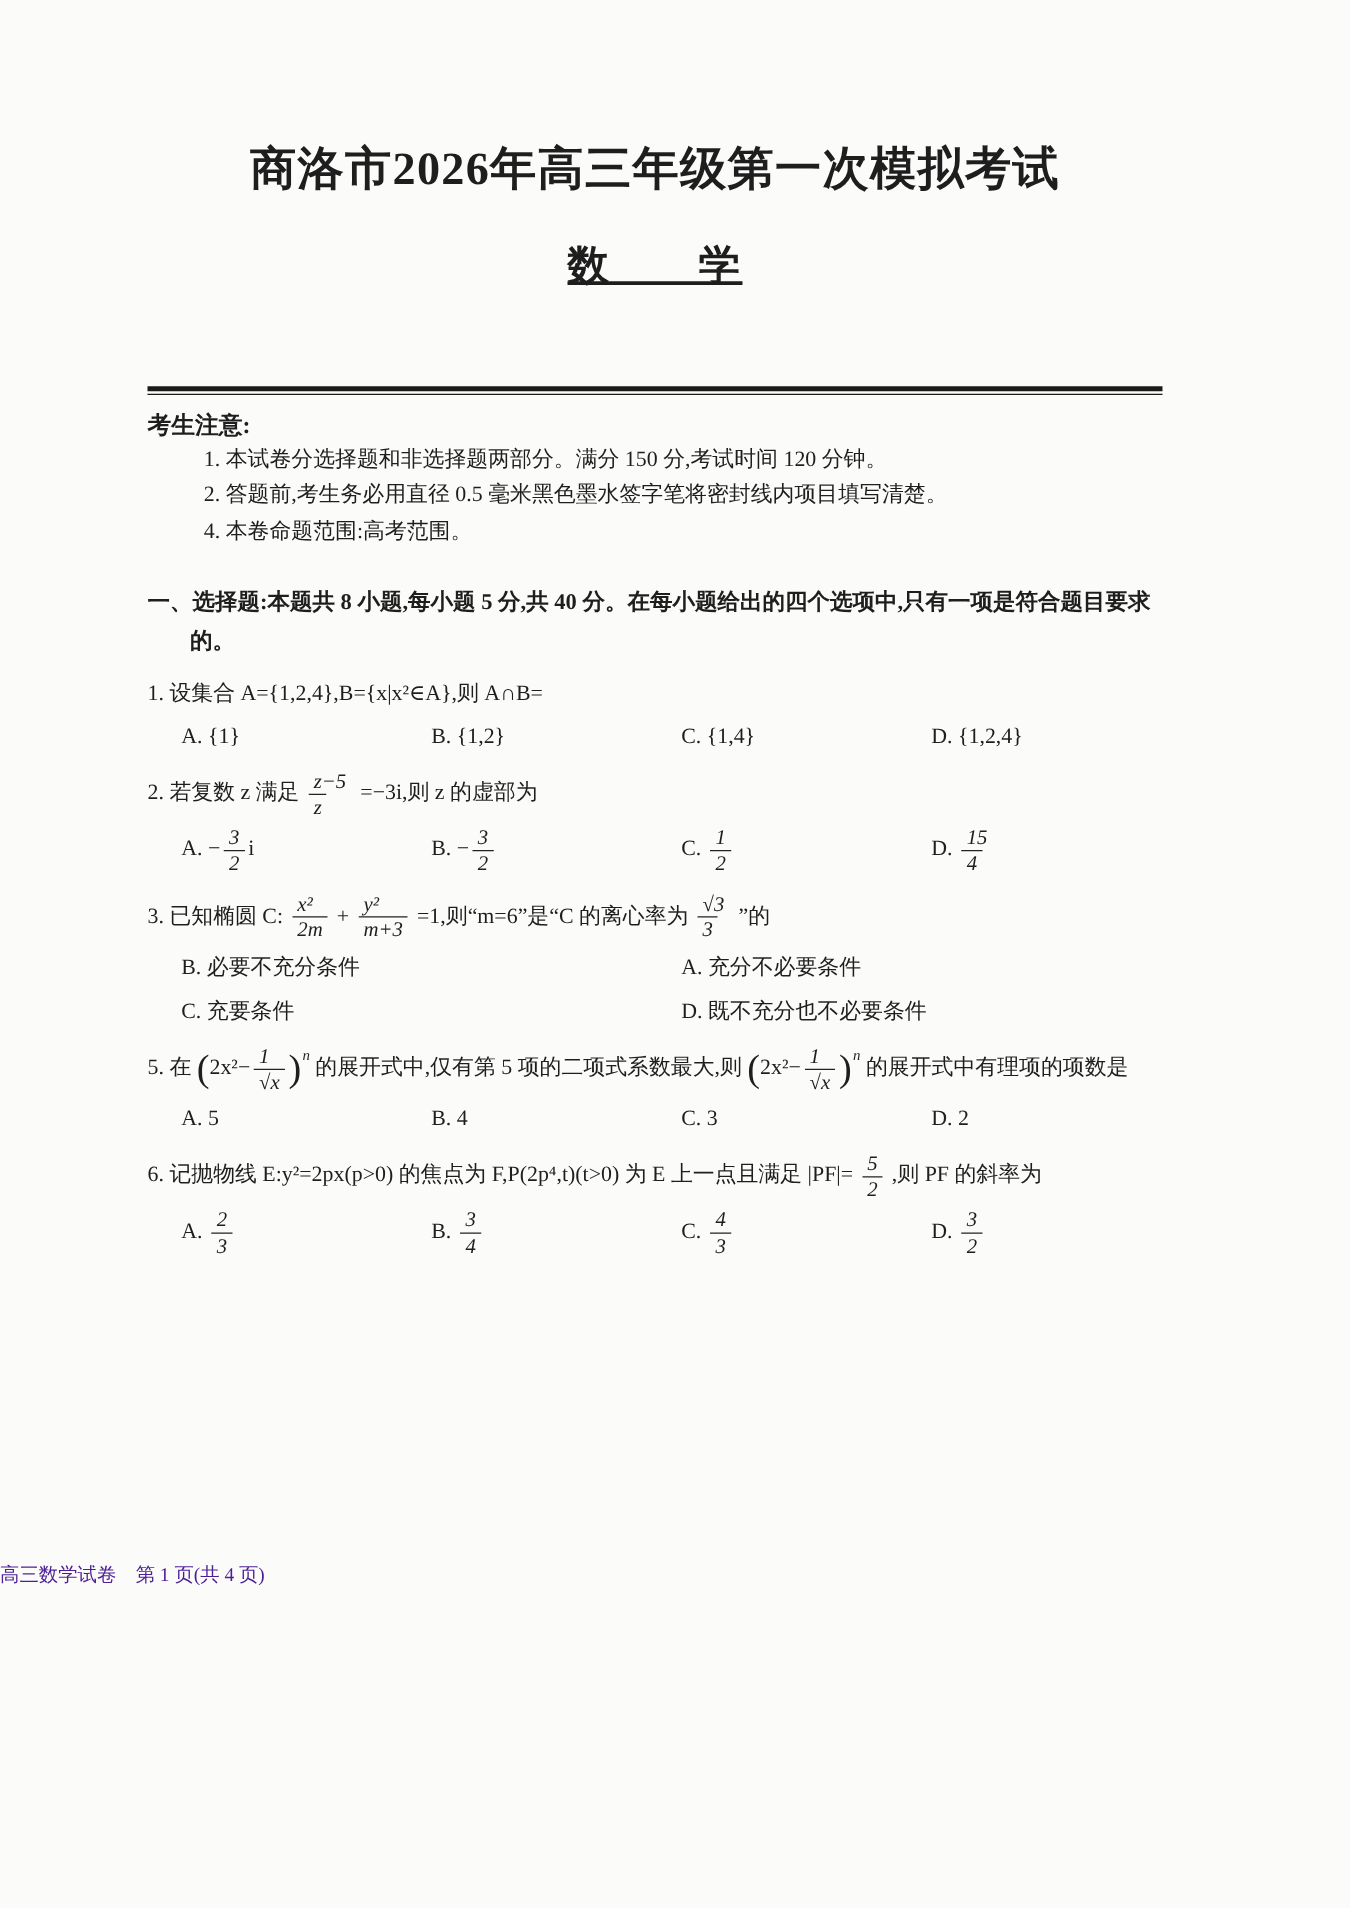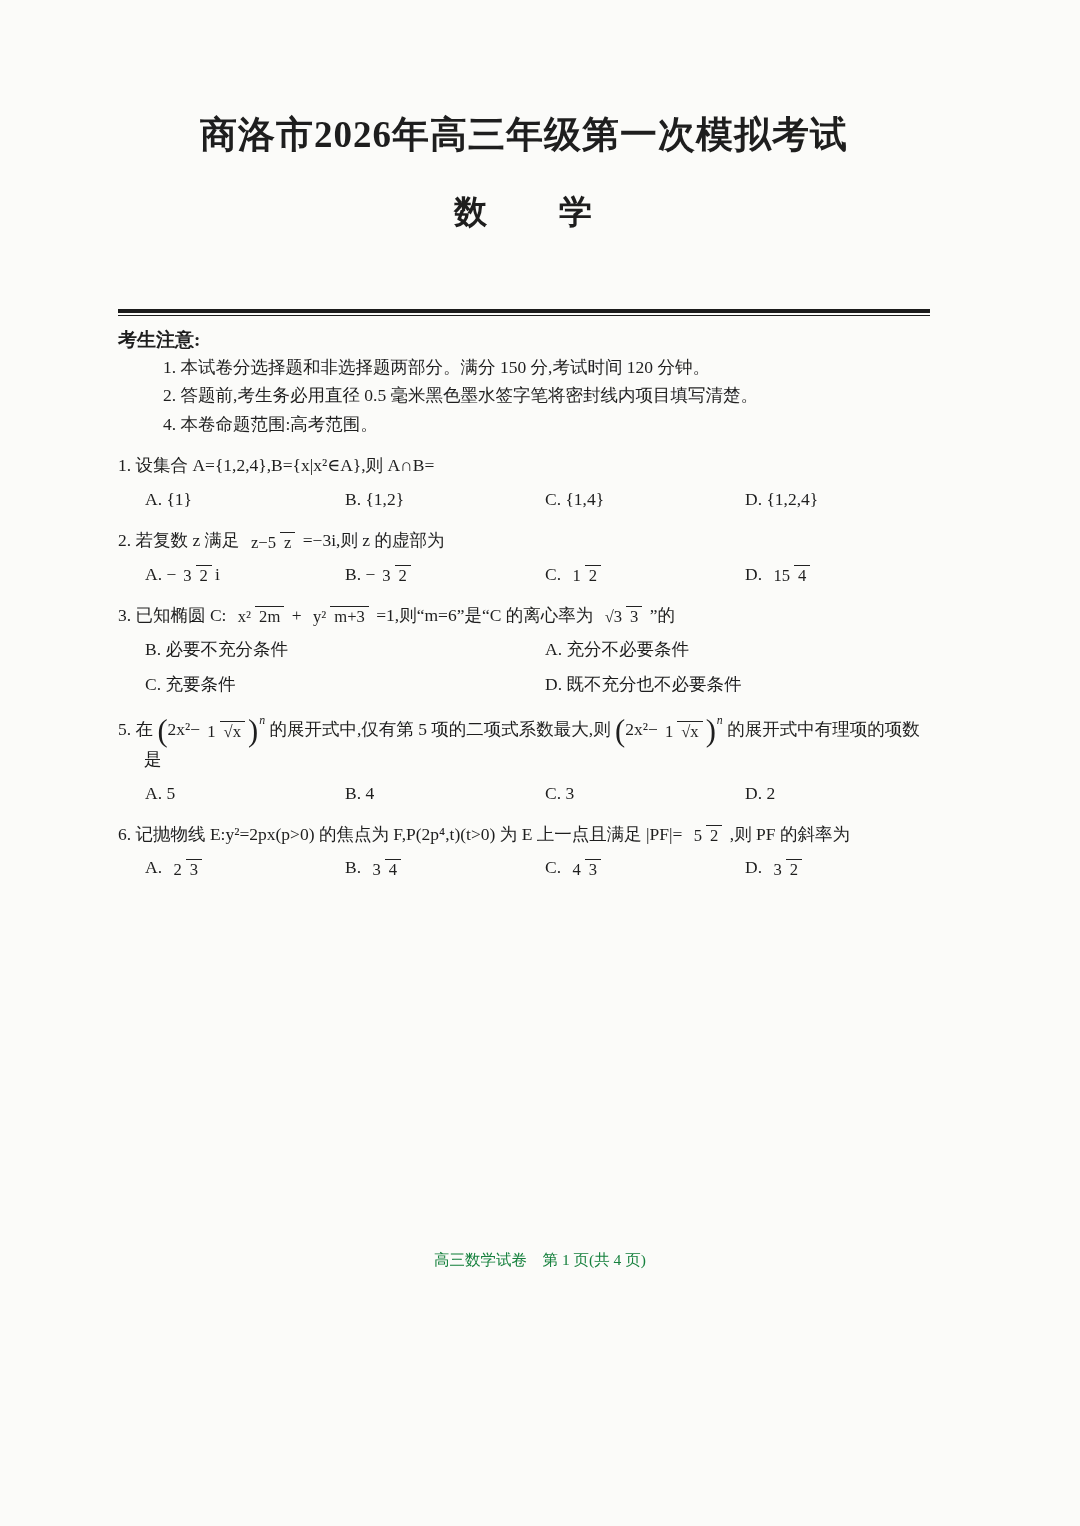--- a/index.html
+++ b/index.html
@@ -5,21 +5,21 @@
   * { margin:0; padding:0; box-sizing:border-box; }
   body {
     width:1080px; height:1526px;
     background:#fbfbf9;
     font-family:"Liberation Serif","DejaVu Serif",serif;
     color:#1e1e1e;
   }
   .sheet { position:relative; width:1080px; height:1352px; padding:110px 150px 0 118px; overflow:hidden; }
 
   .title   { text-align:center; font-size:37px; font-weight:700; letter-spacing:1px; }
-  .subject { text-align:center; font-size:33px; font-weight:700; margin-top:30px; letter-spacing:2px; }
+  .subject { text-align:center; font-size:33px; font-weight:700; margin-top:30px; letter-spacing:2px;text-decoration:underline; }
 
   .rule { margin-top:74px; }
   .rule .thick { height:4px; background:#1b1b1b; }
   .rule .thin  { height:1px; background:#1b1b1b; margin-top:2px; }
 
   .notice-heading { font-size:19px; font-weight:700; margin-top:11px; }
   .notice-item {
     font-size:17.5px; line-height:1.62;
     margin-left:45px; padding-left:24px; text-indent:-24px;
     max-width:768px;
@@ -37,50 +37,51 @@
 
   .question { font-size:17.5px; margin-top:13px; }
   .stem { line-height:1.65; padding-left:26px; text-indent:-26px; }
   .options {
     display:grid; grid-template-columns:200px 200px 200px auto;
     margin-left:27px; margin-top:5px; line-height:1.6; align-items:center;
   }
   .options.two-col { grid-template-columns:400px auto; row-gap:7px; }
 
   .frac {
-    display:inline-flex; flex-direction:row; align-items:flex-end;
+    display:inline-flex; flex-direction:column; align-items:flex-start;
     vertical-align:middle; line-height:1.18; margin:0 3px;
-    font-size:0.95em; text-indent:0;
+    font-size:0.95em; text-indent:0;font-style:italic;
   }
   .frac .den { border-top:1.5px solid #222; }
   .frac .num, .frac .den { padding:0 4px; }
 
   .bigparen { font-size:175%; font-weight:400; vertical-align:middle; line-height:0.9; }
   .exp { font-size:68%; font-style:italic; vertical-align:0.95em; margin-left:1px; }
 
-  .footer { position:absolute; top:1250px; left:0; width:1080px; text-align:center; font-size:15.5px; color:#15803d; }
+  .footer { position:absolute; top:1250px; left:0; width:1080px; font-size:15.5px; color:#4c1d95; }
 </style>
 </head>
 <body>
 
 <div class="sheet">
 
   <h1 class="title">商洛市2026年高三年级第一次模拟考试</h1>
   <h2 class="subject">数　　学</h2>
 
   <div class="rule">
     <div class="thick"></div>
     <div class="thin"></div>
   </div>
 
   <div class="notice-heading">考生注意:</div>
   <div class="notice-item">1. 本试卷分选择题和非选择题两部分。满分 150 分,考试时间 120 分钟。</div>
   <div class="notice-item">2. 答题前,考生务必用直径 0.5 毫米黑色墨水签字笔将密封线内项目填写清楚。</div>
   <div class="notice-item">4. 本卷命题范围:高考范围。</div>
 
+  <div class="section-heading">一、选择题:本题共 8 小题,每小题 5 分,共 40 分。在每小题给出的四个选项中,只有一项是符合题目要求的。</div>
 
   <div class="question">
     <div class="stem">1. 设集合 A={1,2,4},B={x|x²∈A},则 A∩B=</div>
     <div class="options">
       <span>A. {1}</span>
       <span>B. {1,2}</span>
       <span>C. {1,4}</span>
       <span>D. {1,2,4}</span>
     </div>
   </div>

